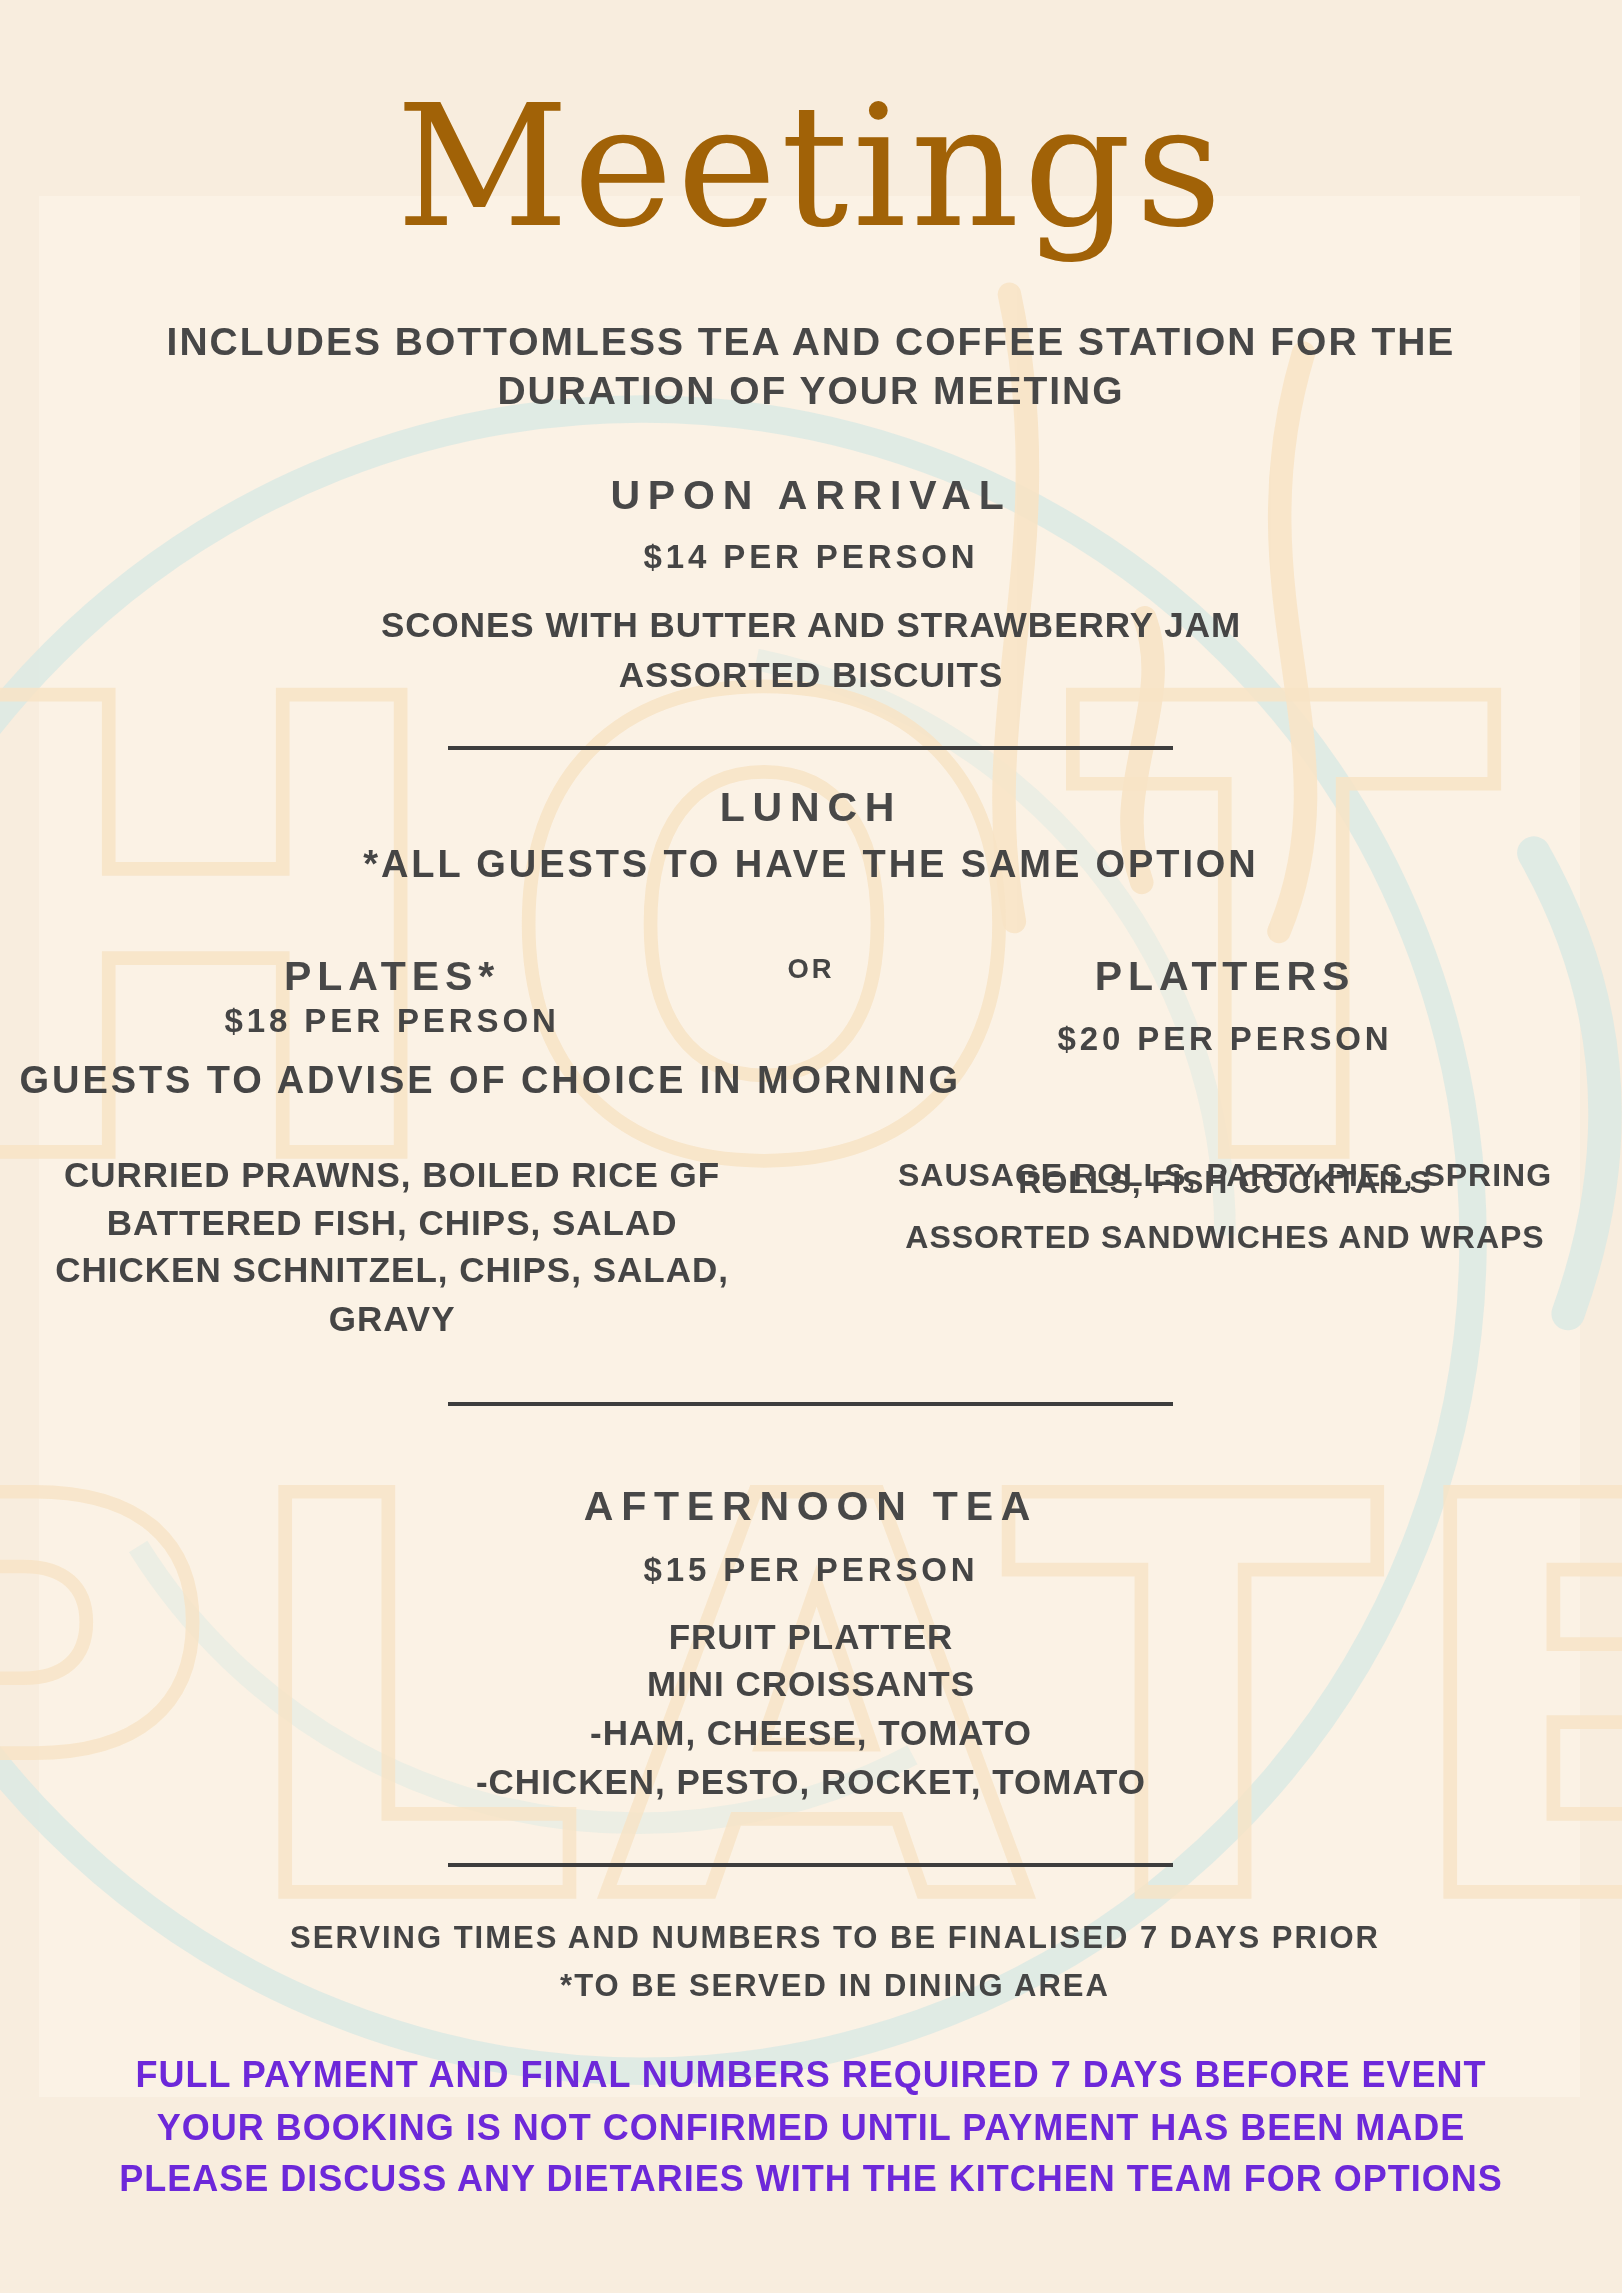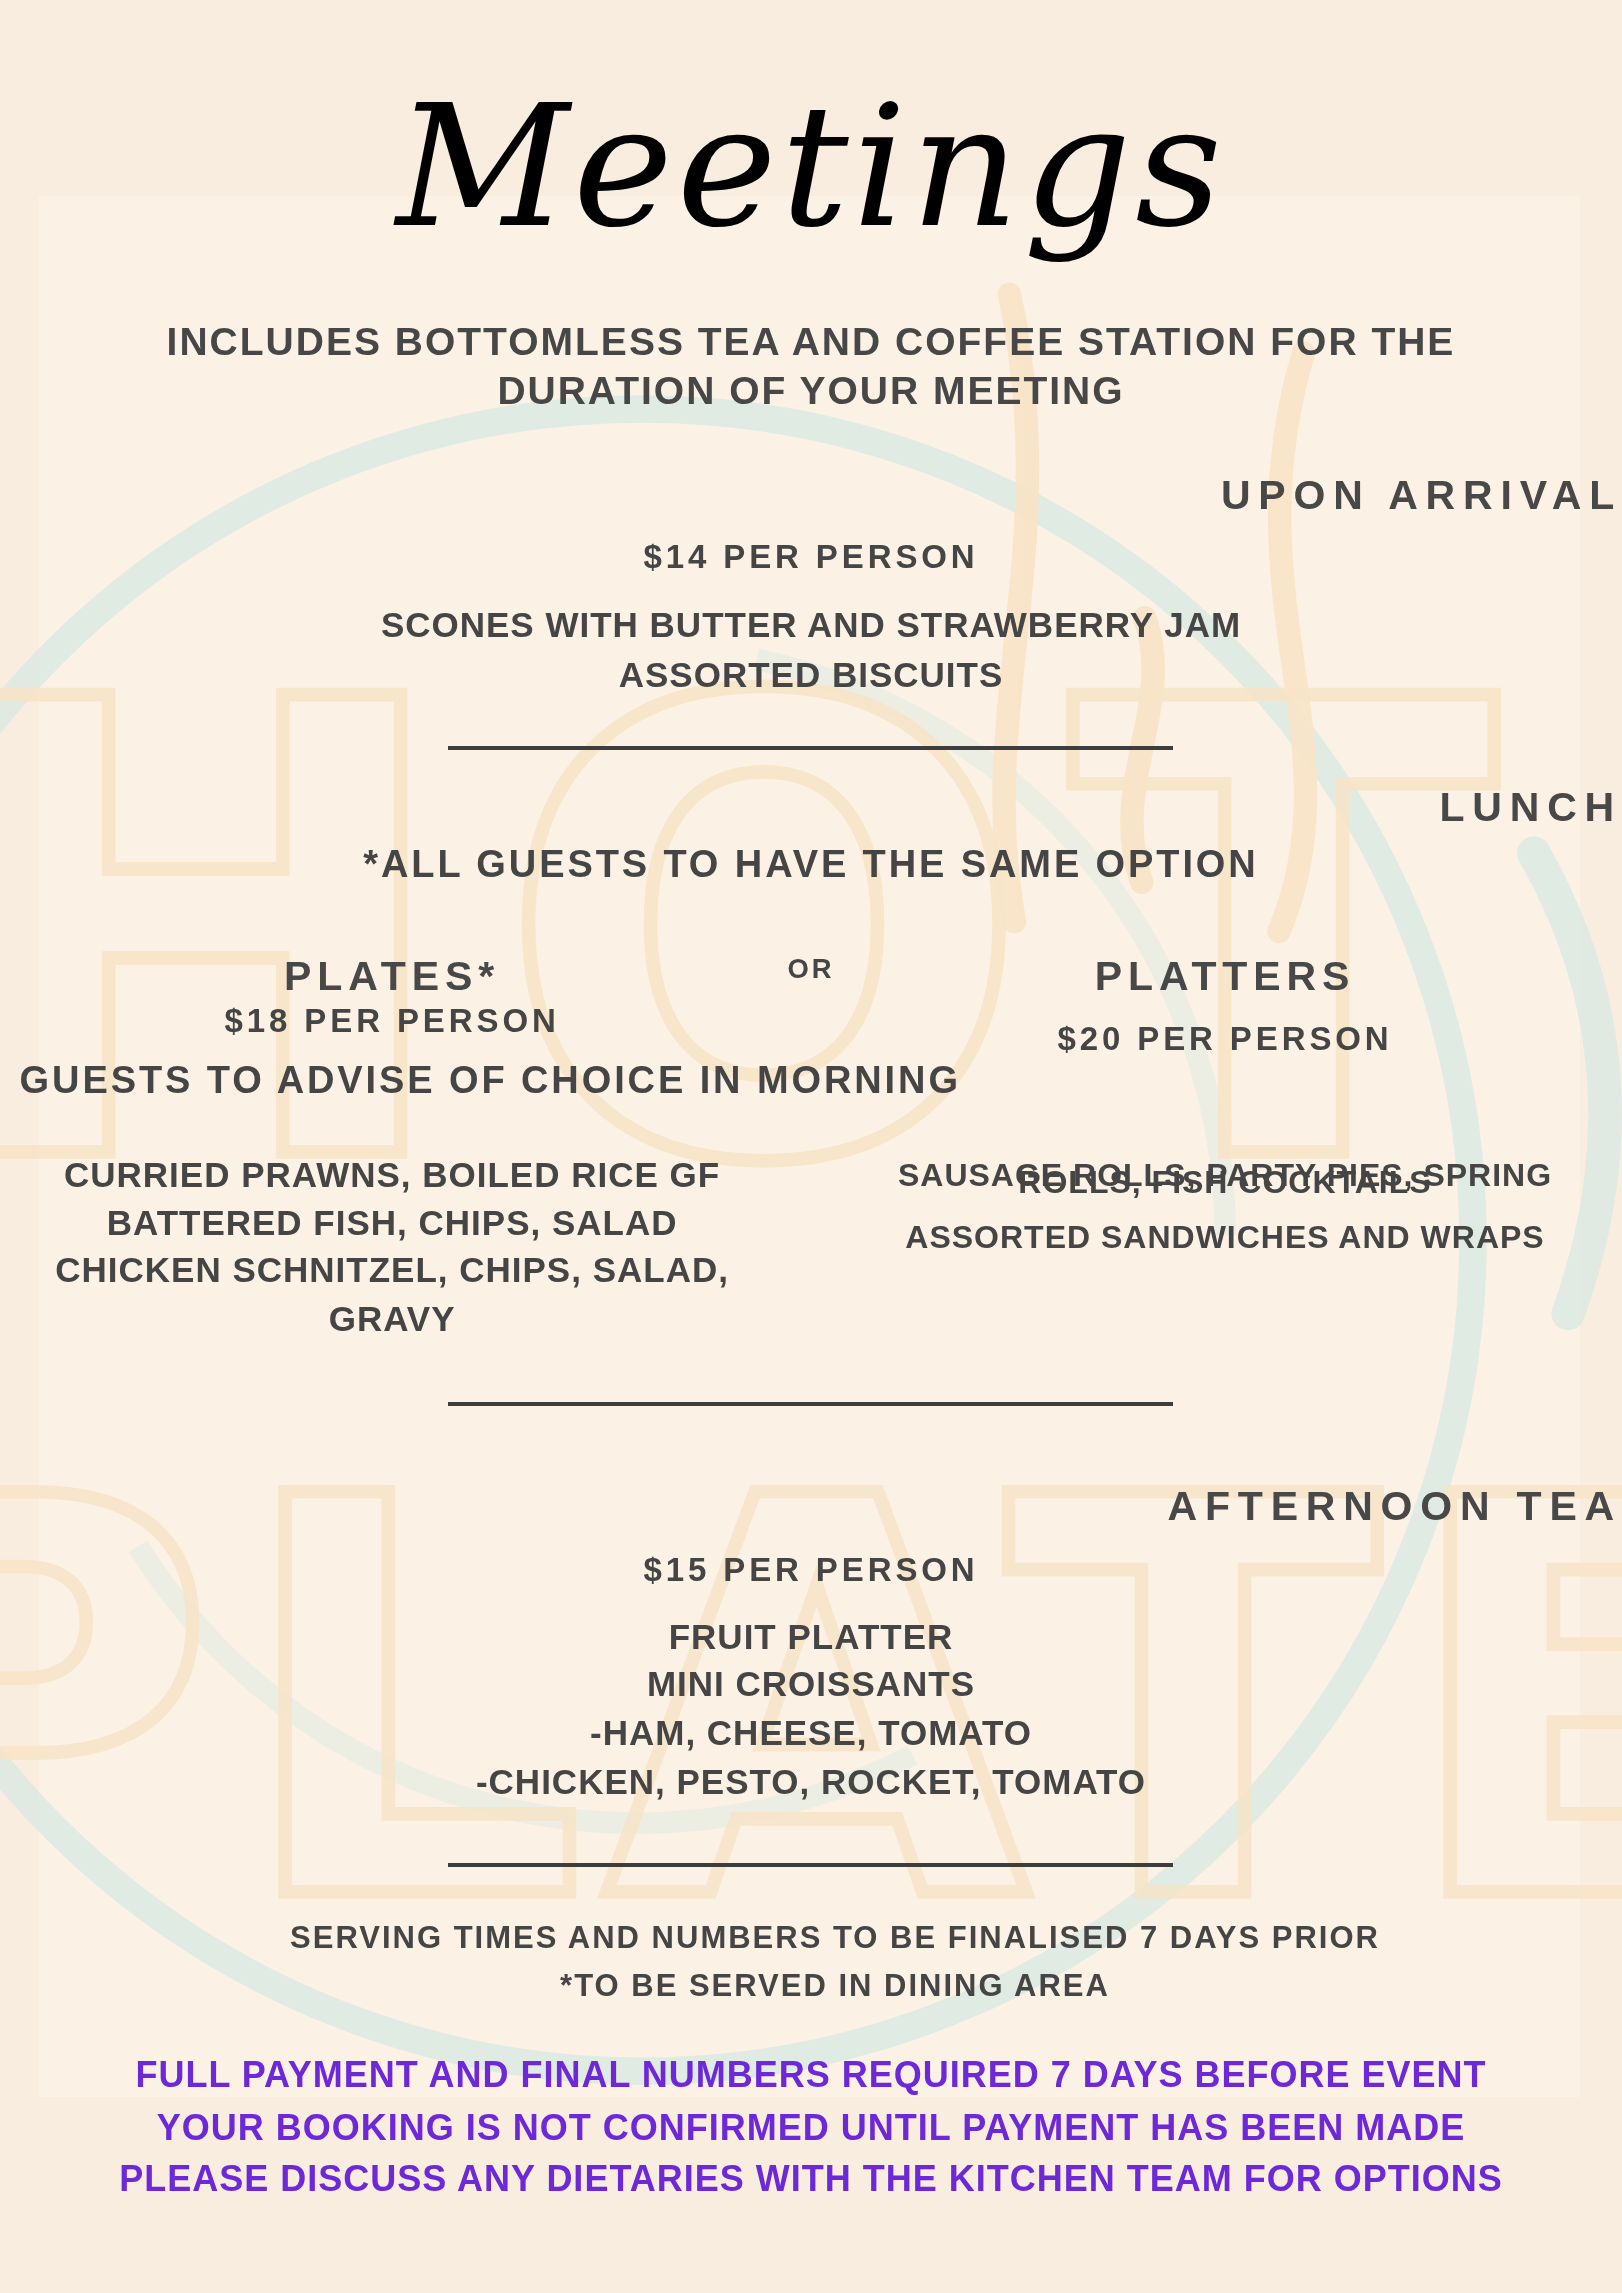--- a/index.html
+++ b/index.html
@@ -19,26 +19,26 @@
   }
   .watermark{position:absolute;left:0;top:0;pointer-events:none;}
   .line{
     position:absolute;left:0;width:100%;
     text-align:center;font-weight:bold;white-space:nowrap;
   }
   .script-title{
     position:absolute;left:0;top:59px;width:100%;
     text-align:center;
     font-family:"DejaVu Serif","Liberation Serif",serif;
-    font-style:italic;font-weight:400;
+    font-weight:400;
     font-size:169px;line-height:216px;
-    color:#000000;letter-spacing:3.9px;
+    color:#a16207;letter-spacing:3.9px;
   }
   .intro{font-size:39px;line-height:47px;letter-spacing:2px;color:#474747;}
-  .h-section{font-size:41px;line-height:49px;letter-spacing:7.8px;color:#484848;text-align:right;}
+  .h-section{font-size:41px;line-height:49px;letter-spacing:7.8px;color:#484848;}
   .h-col{font-size:41px;line-height:49px;letter-spacing:5.9px;color:#484848;}
   .price{font-size:33px;line-height:41px;letter-spacing:3.9px;}
   .item{font-size:35px;line-height:48px;letter-spacing:1px;}
   .note{font-size:38px;line-height:37px;letter-spacing:2.9px;}
   .or{font-size:27.4px;line-height:33px;letter-spacing:2.9px;}
   .footnote{font-size:31px;line-height:39px;letter-spacing:2px;padding-left:24px;}
   .terms{font-size:36px;line-height:54px;letter-spacing:1px;color:#6d28d9;}
   .divider{
     position:absolute;left:448px;width:725px;height:3.9px;
     background:#3d3d3d;

